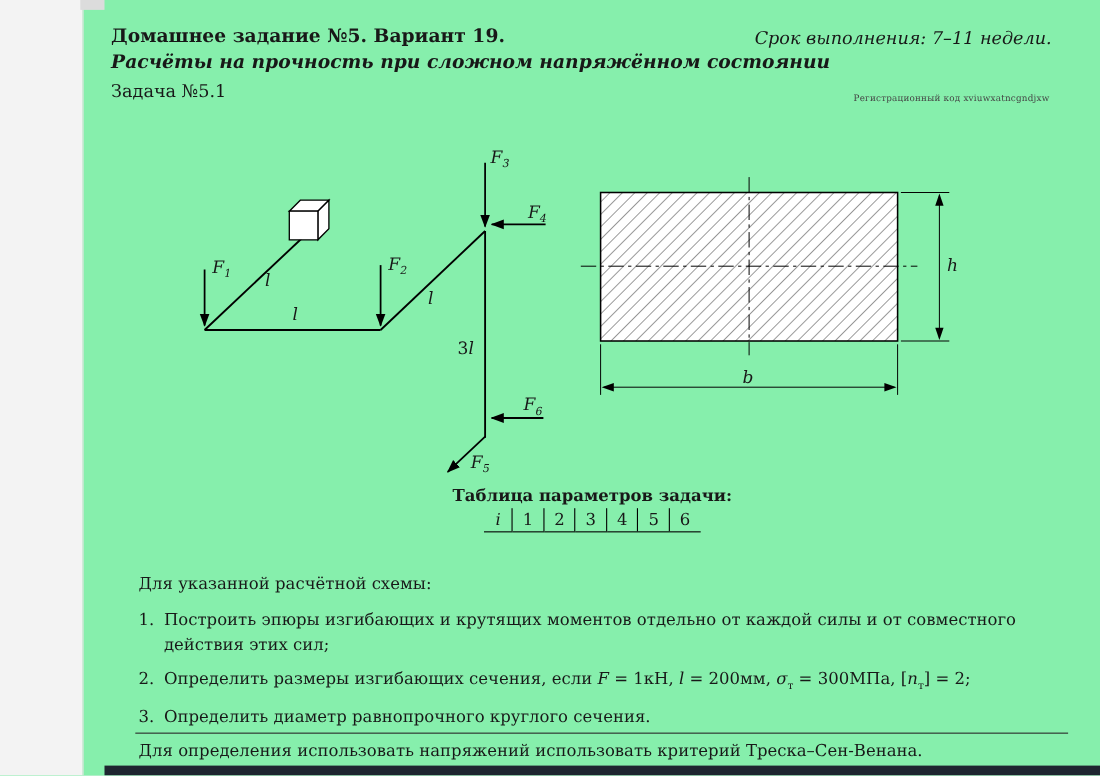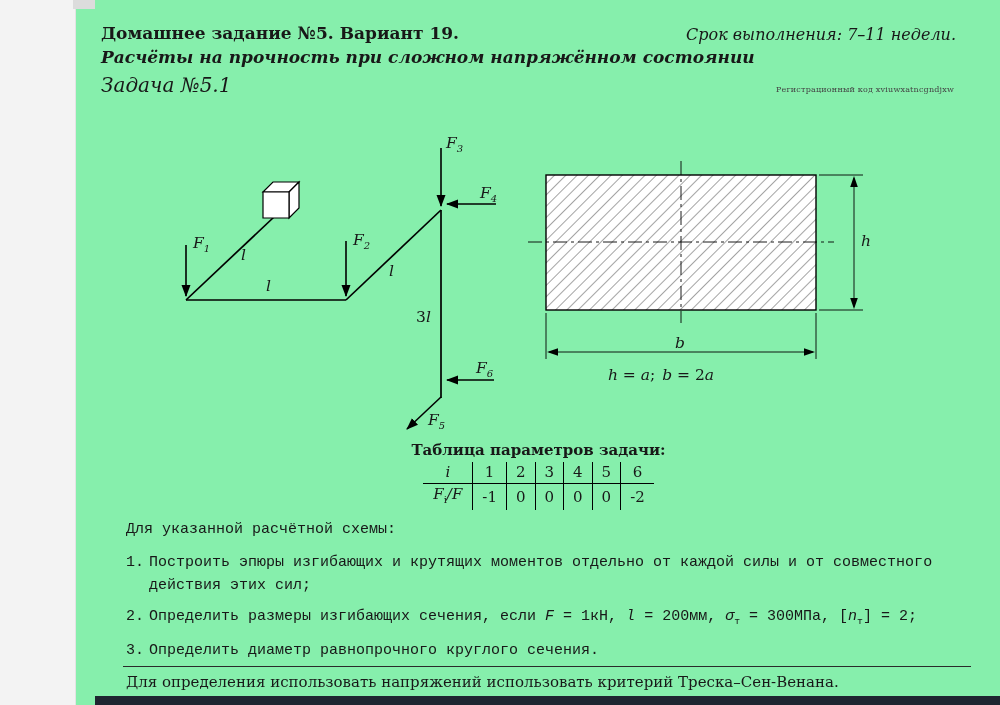--- a/index.html
+++ b/index.html
@@ -10,42 +10,42 @@
     color:#181818;
   }
   .page {
     position:absolute; left:75px; top:0; width:925px; height:705px;
     background:#86efac; border-left:1px solid #e3e3e3;
   }
   .abs { position:absolute; }
   .title    { left:25px; top:23px; font-size:17px; font-weight:bold; }
   .deadline { right:45px; top:25px; font-size:16px; font-style:italic; }
   .subtitle { left:25px; top:47px; font-size:17px; font-weight:bold; font-style:italic;text-align:center; }
-  .task     { left:25px; top:73px; font-size:20px; font-style:italic; }
+  .task     { left:25px; top:73px; font-size:16px; }
   .regcode  { right:47px; top:85px; font-size:8px; color:#444; letter-spacing:0.2px; }
 
   .figure { left:0; top:110px; width:925px; height:340px; }
   .figure svg { position:absolute; left:0; top:0; }
 
   .flabel { font-size:15.5px; font-style:italic; white-space:nowrap; }
   .flabel sub { font-size:10px; font-style:italic; }
   .llabel { font-size:15.5px; font-style:italic; }
   .llabel .rm { font-style:normal; }
   .formula { font-size:15.5px; text-align:center; white-space:nowrap; }
   .formula .semi { padding-right:7px; }
 
   .table-block { left:0; top:441px; width:925px; text-align:center; }
   .tcaption { font-size:15px; font-weight:bold;text-align:center; }
   .ptable { border-collapse:collapse; margin:3px auto 0 auto; font-size:15px; }
   .ptable td { border-left:1px solid #000; padding:0 9px; text-align:center; line-height:21px; }
   .ptable td:first-child { border-left:none; padding:0 10px; }
   .ptable tr:first-child td { border-bottom:1px solid #000; }
   .ptable sub { font-size:10px; }
 
-  .bodytext { font-size:15px; line-height:1.5;font-family:Liberation Mono, monospace; }
+  .bodytext { font-size:15px; line-height:1.5; }
   .intro { left:50px; top:519px; }
   .list-item { left:50px; width:845px; }
   .list-item .num { position:absolute; left:0; top:0; }
   .list-item .itext { margin-left:23px; }
   .li1 { top:552px; }
   .li2 { top:606px; }
   .li3 { top:640px; }
   .note-block { left:47px; top:666px; width:848px; border-top:1px solid #2a2a2a; }
   .note-block .note { padding:6px 0 0 3px; font-size:15px; }
 
@@ -130,44 +130,34 @@
     <span class="abs flabel" style="left:400px;top:249px;"><i>F</i><sub>6</sub></span>
     <span class="abs flabel" style="left:352px;top:301px;"><i>F</i><sub>5</sub></span>
 
     <span class="abs llabel" style="left:165px;top:136px;"><i>l</i></span>
     <span class="abs llabel" style="left:190px;top:167px;"><i>l</i></span>
     <span class="abs llabel" style="left:313px;top:152px;"><i>l</i></span>
     <span class="abs llabel" style="left:340px;top:198px;"><span class="rm">3</span><i>l</i></span>
 
     <span class="abs llabel" style="left:785px;top:122px;"><i>h</i></span>
     <span class="abs llabel" style="left:599px;top:224px;"><i>b</i></span>
-    <div class="abs formula" style="left:495px;top:256px;width:180px;"><i>h</i><span> = </span><i>a</i><span class="semi">;</span><i>b</i><span> = 2</span><i>a</i></div>
   </div>
 
   <div class="abs table-block">
     <div class="tcaption">Таблица параметров задачи:</div>
     <table class="ptable">
       <tbody>
           <tr>
         <td><i>i</i></td>
         <td>1</td>
         <td>2</td>
         <td>3</td>
         <td>4</td>
         <td>5</td>
         <td>6</td>
-      </tr>
-      <tr>
-        <td><i>F</i><sub>i</sub><i>/F</i></td>
-        <td>-1</td>
-        <td>0</td>
-        <td>0</td>
-        <td>0</td>
-        <td>0</td>
-        <td>-2</td>
       </tr>
     </tbody>
       </table>
   </div>
 
   <div class="abs bodytext intro">Для указанной расчётной схемы:</div>
 
   <div class="abs bodytext list-item li1">
     <span class="num">1.</span>
     <div class="itext">Построить эпюры изгибающих и крутящих моментов отдельно от каждой силы и от совместного действия этих сил;</div>

